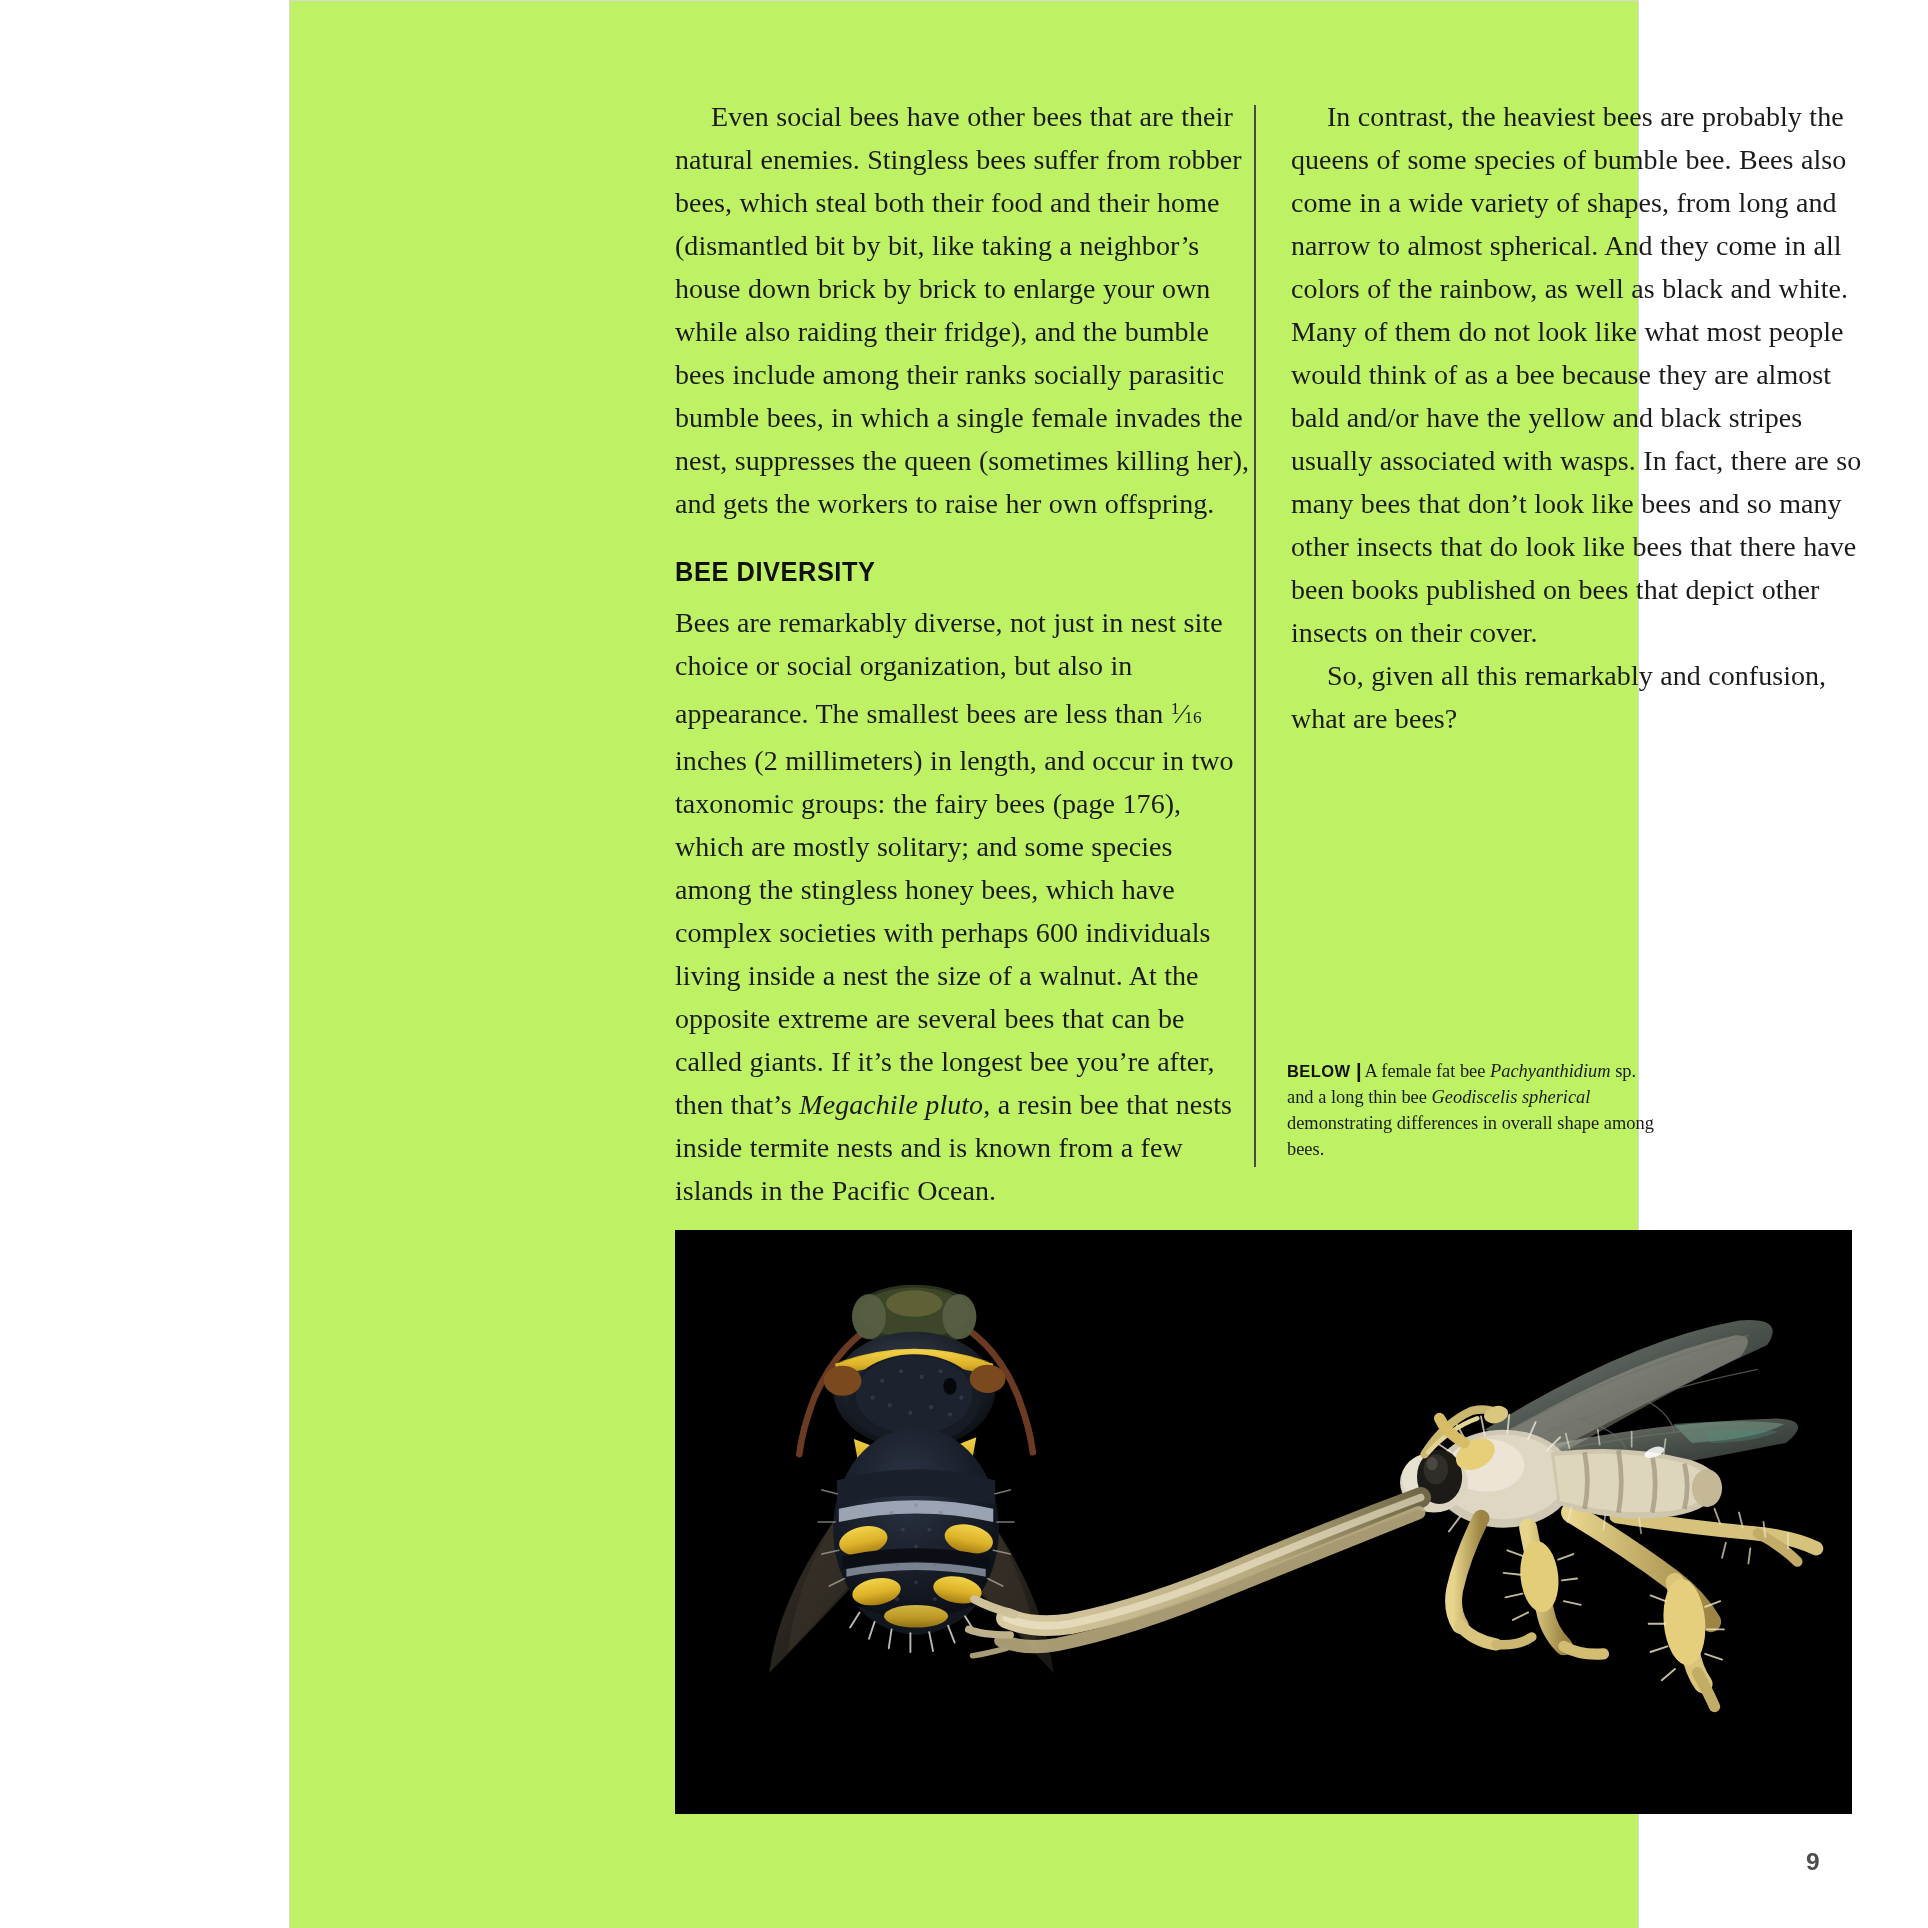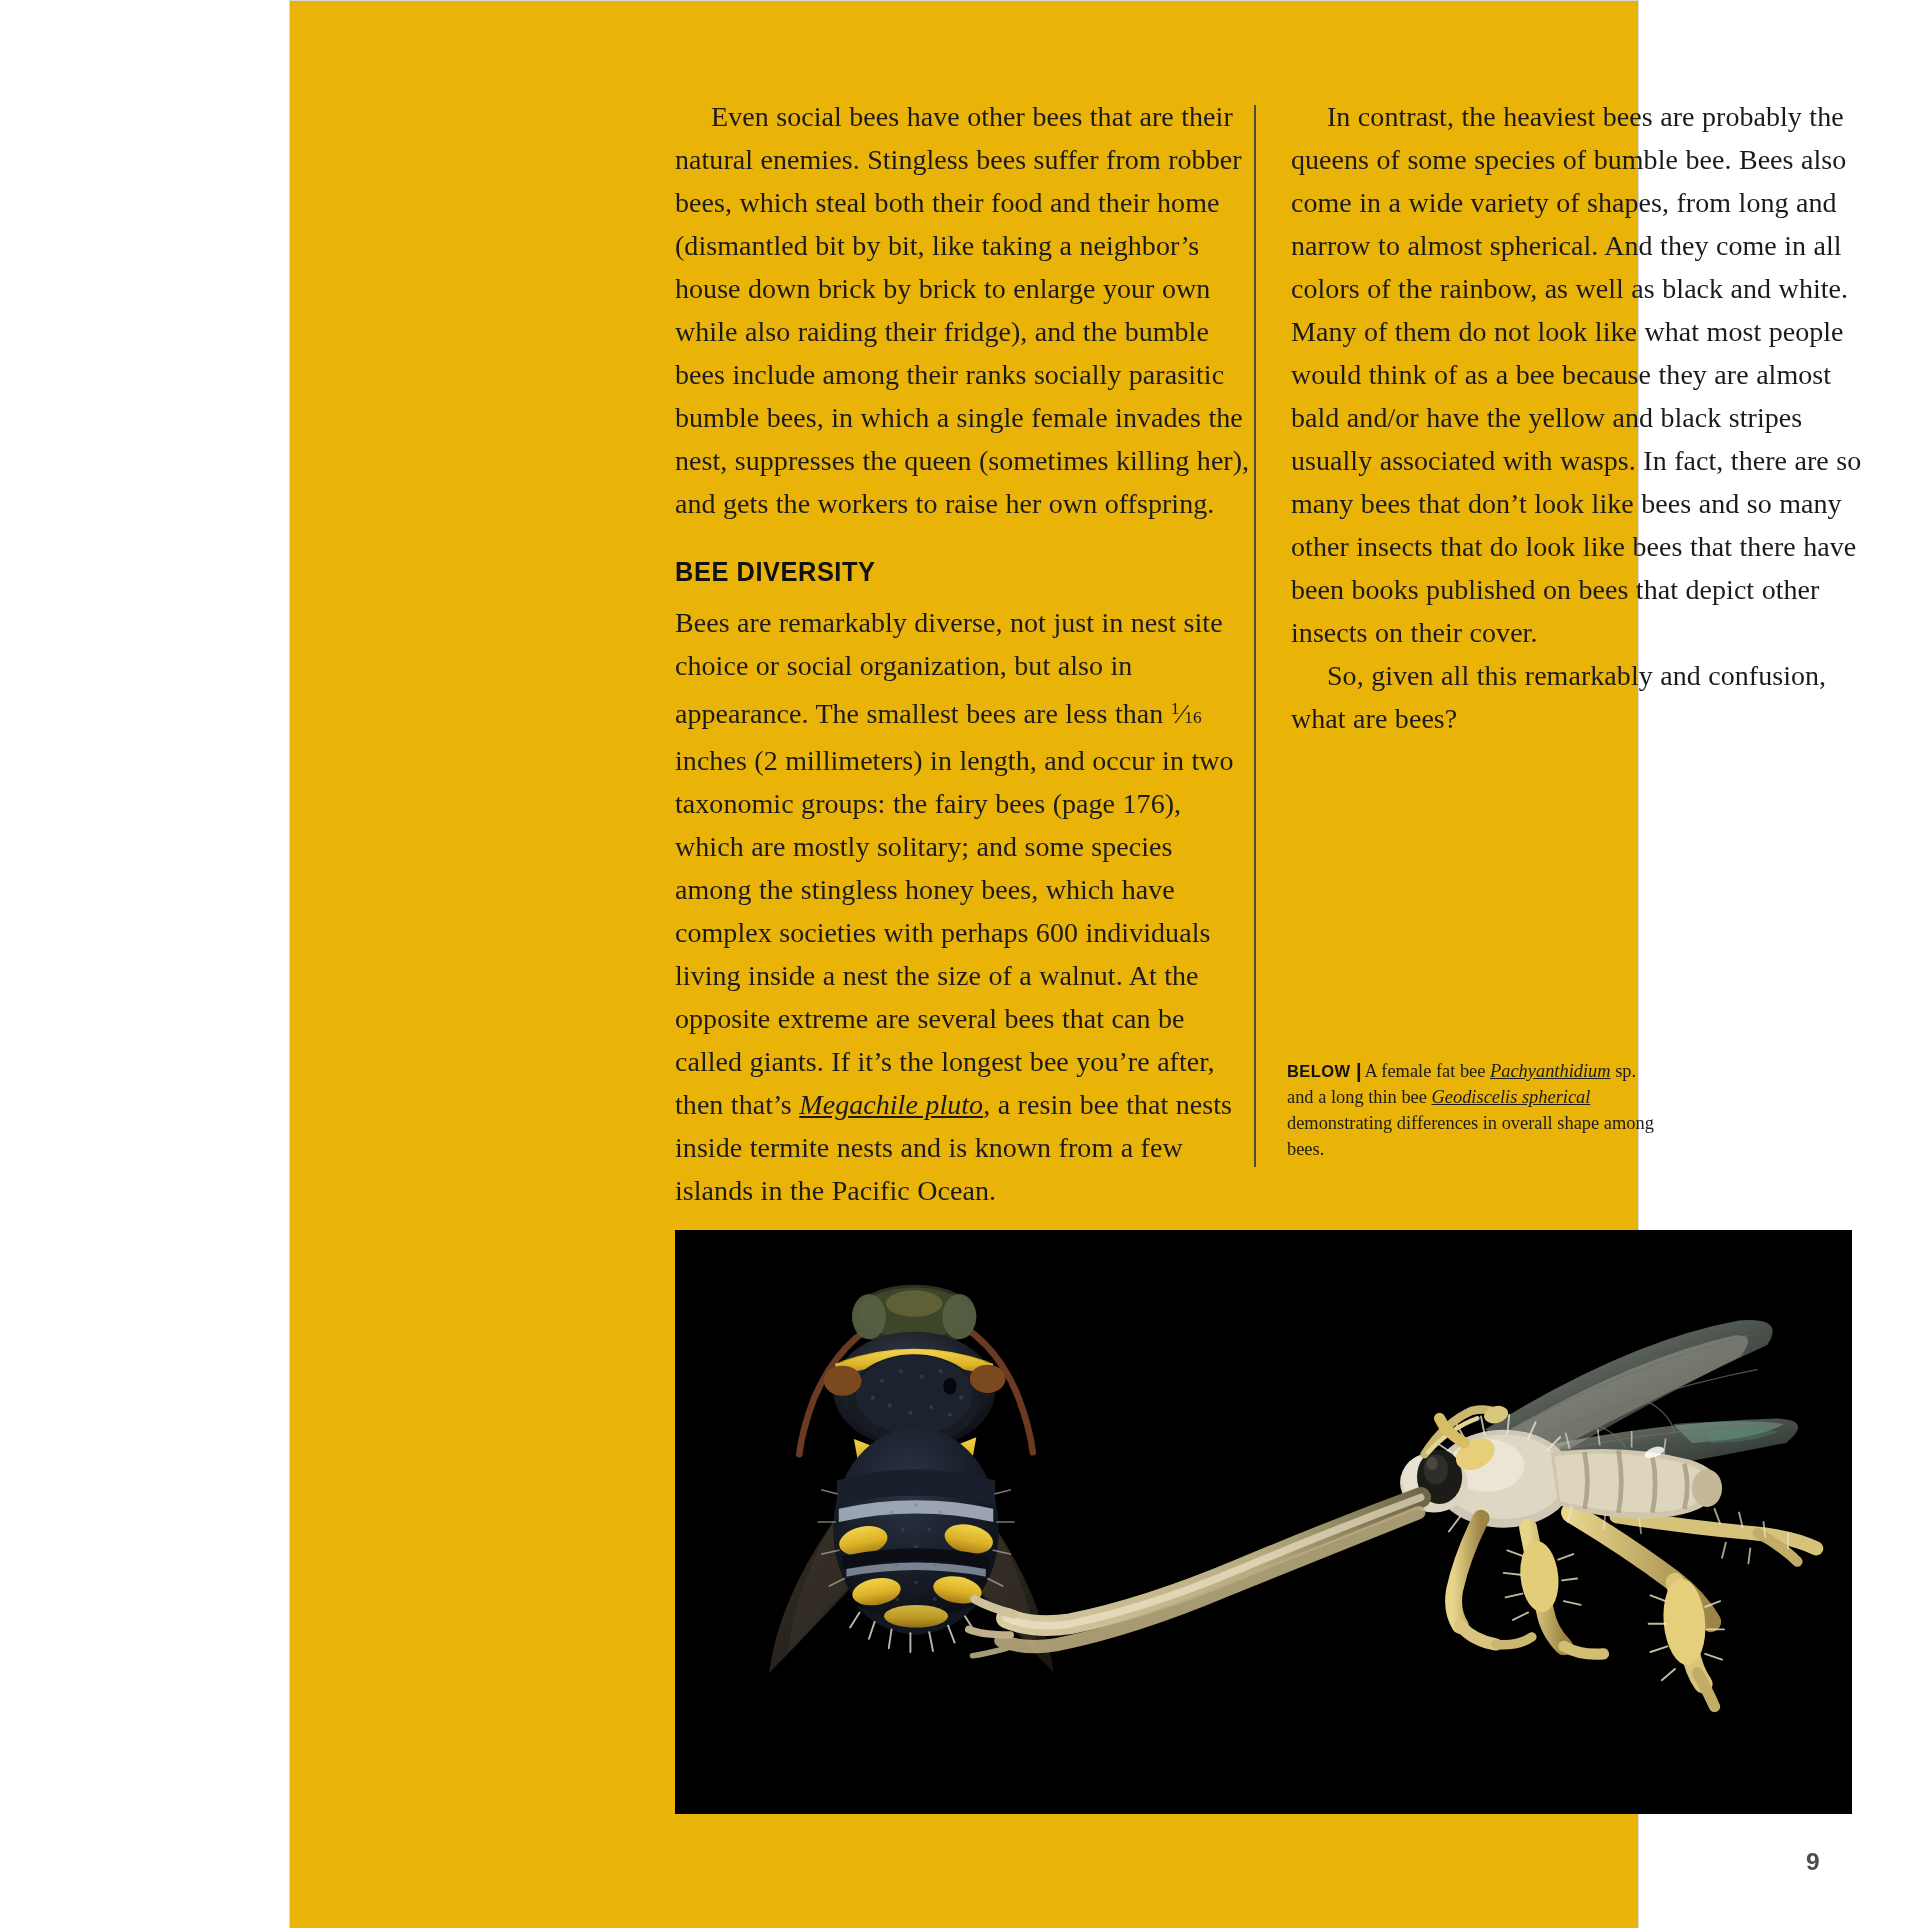--- a/index.html
+++ b/index.html
@@ -18,21 +18,21 @@
     overflow: hidden;
   }
 
   
   .sheet {
     position: absolute;
     left: 289px;
     top: 0px;
     width: 1350px;
     height: 1928px;
-    background: #eab308;
+    background: #bef264;
     border-left: 1.9px solid #d9d9d9;
     border-right: 1.9px solid #d9d9d9;
     border-top: 1.9px solid #d9d9d9;
   }
 
   
   .columns {
     position: absolute;
     left: 385px;
     top: 94px;
@@ -83,21 +83,21 @@
     transform-origin: left center;
   }
 
   .frac {
     font-size: 1em;
     white-space: nowrap;
   }
   .frac sup { font-size: 0.62em; vertical-align: 0.50em; }
   .frac sub { font-size: 0.62em; vertical-align: 0em; }
 
-  em, i { font-style: italic; text-decoration: underline; }
+  em, i { font-style: italic; }
 
   
   .caption {
     position: absolute;
     left: 997px;
     top: 1057px;
     width: 372px;
     font-family: "Liberation Serif", "DejaVu Serif", serif;
     font-size: 18.4px;
     line-height: 26px;

